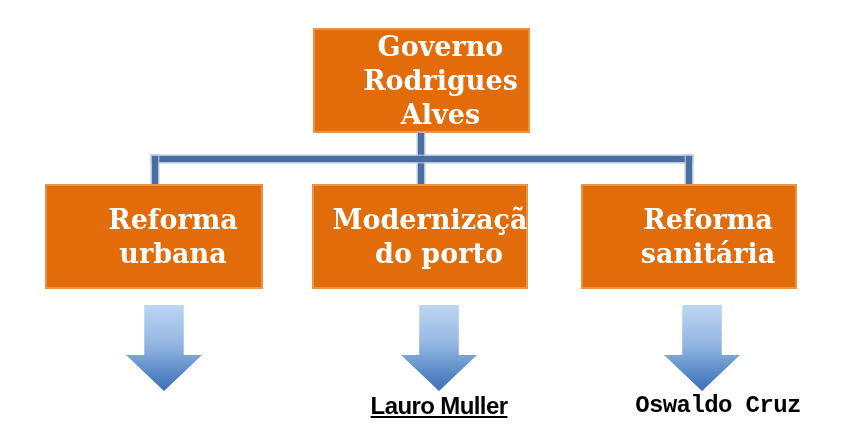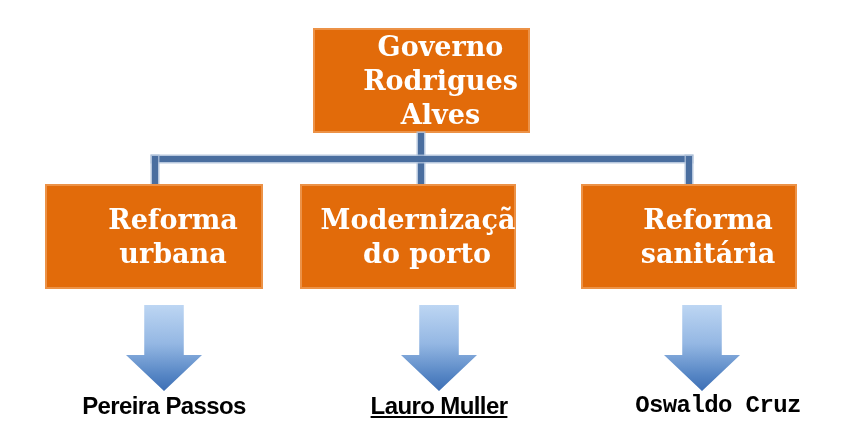--- a/index.html
+++ b/index.html
@@ -29,21 +29,21 @@
     text-align: center;
     font-family: "DejaVu Serif", "Liberation Serif", serif;
     font-weight: 700;
     font-size: 27px;
     line-height: 34px;
     white-space: pre-line;
     padding-left: 38px;
   }
   .box-root   { left: 313px; top: 28px;  width: 217px; height: 105px; }
   .box-left   { left: 45px;  top: 184px; width: 218px; height: 105px; }
-  .box-mid    { left: 300px; top: 184px; width: 216px; height: 105px; }
+  .box-mid    { left: 312px; top: 184px; width: 216px; height: 105px; }
   .box-right  { left: 581px; top: 184px; width: 216px; height: 105px; }
 
   
   .line {
     position: absolute;
     background: #4a6e9f;
     box-shadow: 0 0 0 1.5px rgba(170, 189, 215, 0.85);
   }
   .line-horizontal  { left: 152px; top: 156px; width: 540px; height: 6px; }
   .line-stub-center { left: 418px; top: 133px; width: 6px;  height: 52px; }
@@ -98,17 +98,16 @@
 urbana</div>
   <div class="obox box-mid">Modernização
 do porto</div>
   <div class="obox box-right">Reforma
 sanitária</div>
 
   <div class="arrow arrow-left"></div>
   <div class="arrow arrow-mid"></div>
   <div class="arrow arrow-right"></div>
 
-  <div class="person person-left">Pereira Passos</div>
   <div class="person person-mid">Lauro Muller</div>
   <div class="person person-right">Oswaldo Cruz</div>
 
 </div>
 
 </body></html>

